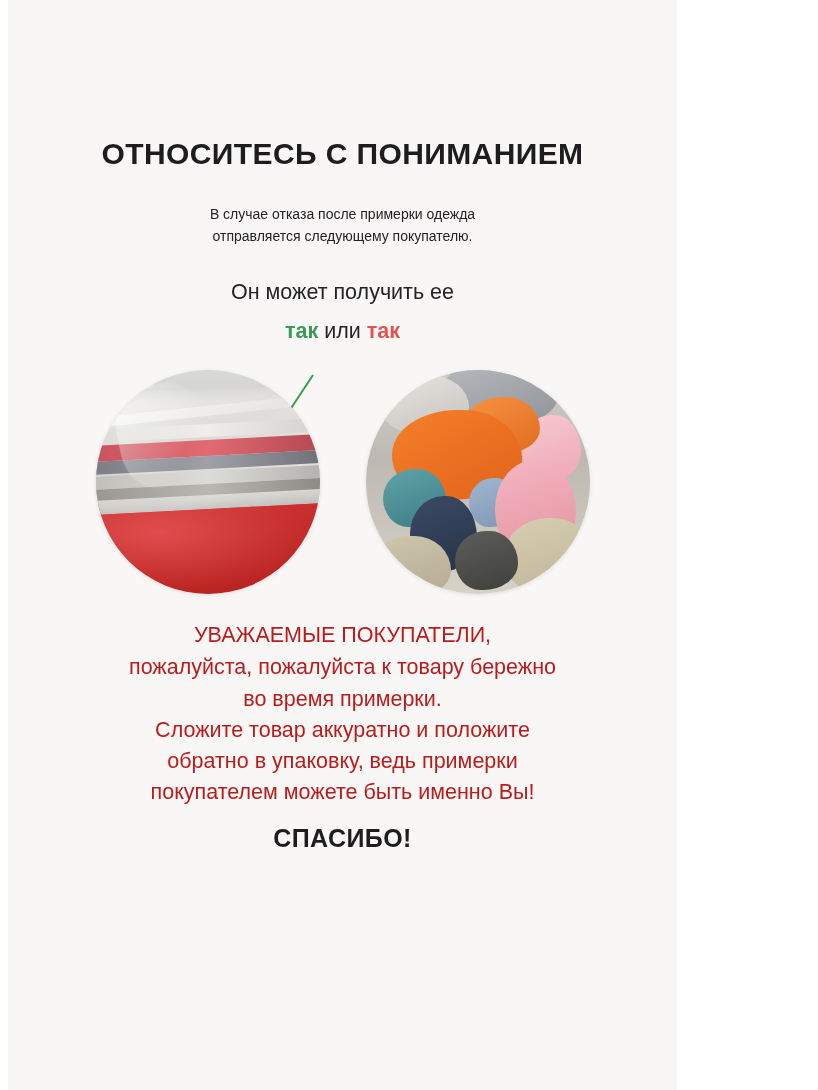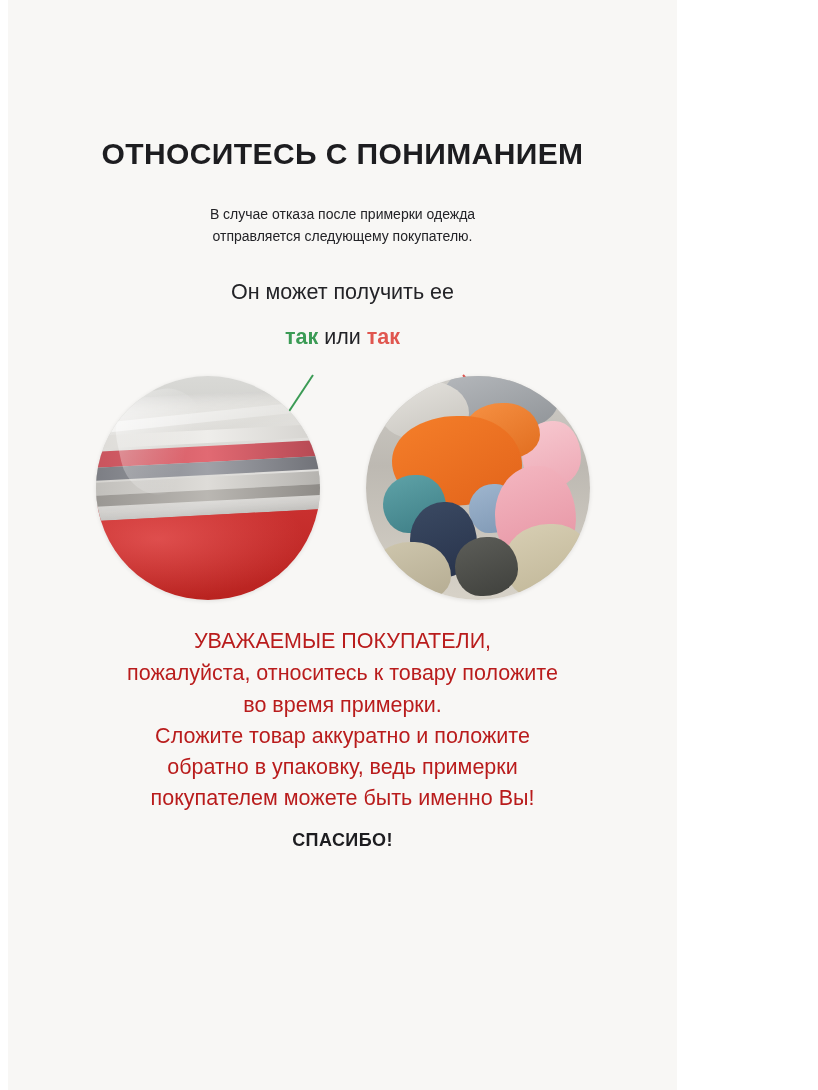--- a/index.html
+++ b/index.html
@@ -61,21 +61,21 @@
     max-width: 600px;
   }
   .choice {
     margin-top: 28px;
     font-size: 21.5px;
     color: #232327;
     text-align: center;
     line-height: 1.6;
   }
   .choice-line2 {
-    margin-top: 10px;
+    margin-top: 4px;
     font-size: 21.5px;
     text-align: center;
   }
   .tag-good {
     color: #3b9b55;
     font-weight: bold;
   }
   .tag-bad {
     color: #e0564f;
     font-weight: bold;
@@ -190,21 +190,21 @@
     font-size: 21.5px;
     line-height: 1.45;
     max-width: 600px;
   }
   .outro .lead {
     display: block;
     margin-bottom: 1px;
   }
   .thanks {
     margin-top: 16px;
-    font-size: 18px;
+    font-size: 25px;
     font-weight: bold;
     color: #1d1d20;
     text-align: center;
     letter-spacing: 0.4px;
   }
 </style>
 </head>
 <body>
 
 <div class="page">
@@ -262,21 +262,21 @@
           <div class="blob b-navy"></div>
           <div class="blob b-beige"></div>
           <div class="blob b-beige2"></div>
           <div class="blob b-dark"></div>
         </div>
       </div>
     </div>
 
     <div class="outro">
       <span class="lead">УВАЖАЕМЫЕ ПОКУПАТЕЛИ,</span>
-      <span>пожалуйста, относитесь к товару положите</span><br>
+      <span>пожалуйста, пожалуйста к товару бережно</span><br>
       <span>во время примерки.</span><br>
       <span>Сложите товар аккуратно и положите</span><br>
       <span>обратно в упаковку, ведь примерки</span><br>
       <span>покупателем можете быть именно Вы!</span>
     </div>
 
     <div class="thanks">СПАСИБО!</div>
 
   </div>
 </div>

